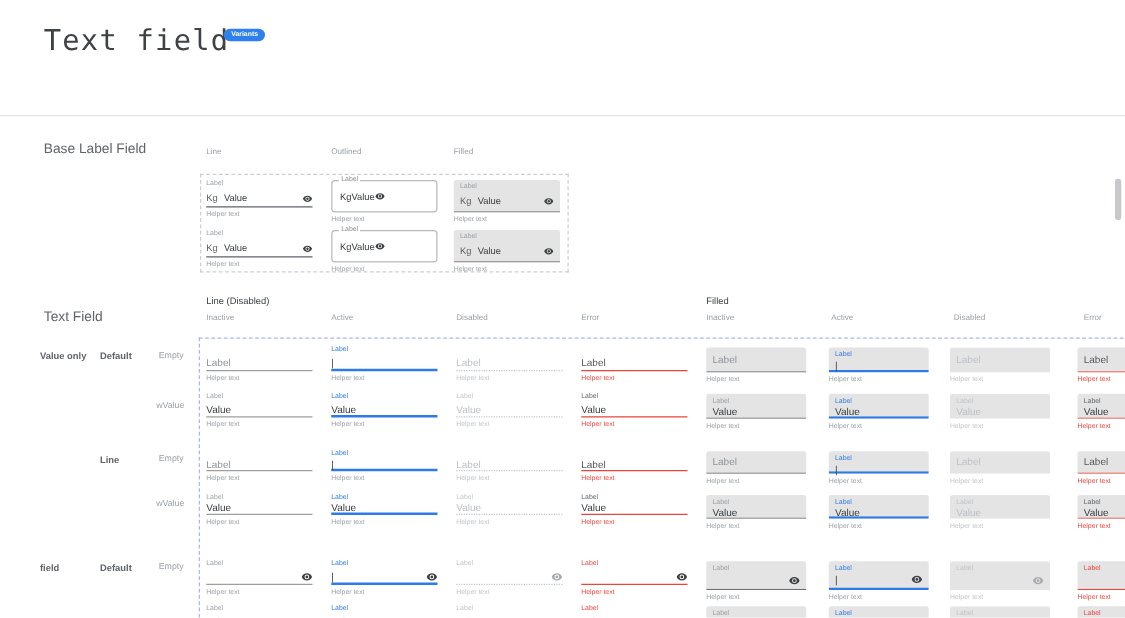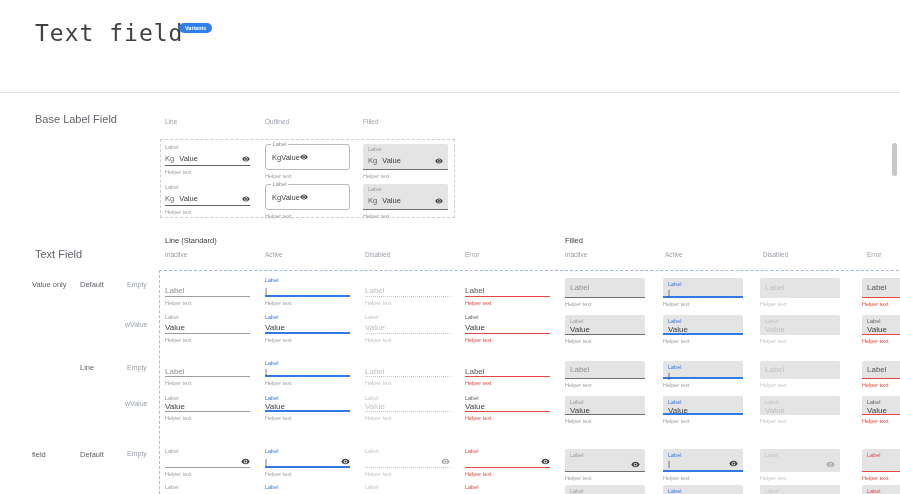--- a/index.html
+++ b/index.html
@@ -14,21 +14,21 @@
            font-size:5.5px; font-weight:bold; padding:2px 6px; border-radius:7px; line-height:6px; }
   .subtitle { position:absolute; left:35px; top:60px; font-family:"DejaVu Sans Mono", monospace;
               font-size:6.5px; color:#75787b; }
   .subtitle a { color:#5b7bd0; text-decoration:underline; font-family:inherit; }
   .divider { position:absolute; left:0; top:92px; width:900px; height:1px; background:#e4e4e6; }
 
   
   .sec-title { position:absolute; font-size:11px; color:#5f6368; }
   .col-head  { position:absolute; font-size:6.5px; color:#9aa0a6; }
   .grp-head  { position:absolute; font-size:7.5px; color:#3c4043; }
-  .row-name  { position:absolute; font-size:7.5px; color:#5f6368; }
+  .row-name  { position:absolute; font-size:7.5px; color:#5f6368;font-weight:bold; }
   .row-sub   { position:absolute; font-size:7px; color:#9aa0a6; }
 
   
   .base-frame   { position:absolute; left:160px; top:139px; width:295px; height:79px;
                   border:1px dashed #cdced0; }
   .matrix-frame { position:absolute; left:159px; top:270px; width:780px; height:400px;
                   border:1px dashed #aab6f2; }
 
   
   .cell { position:absolute; width:85px; }
@@ -184,21 +184,21 @@
                 <path d="M12 4.5C7 4.5 2.7 7.6 1 12c1.7 4.4 6 7.5 11 7.5s9.3-3.1 11-7.5C21.3 7.6 17 4.5 12 4.5zm0 12.5a5 5 0 1 1 0-10 5 5 0 0 1 0 10zm0-2a3 3 0 1 0 0-6 3 3 0 0 0 0 6z"></path>
               </svg>
             </span>
           </div>
         </div>
         <div class="helper">Helper text</div>
       </div>
     </div>
 
   <div class="sec-title" style="left:35px;top:248px">Text Field</div>
-  <div class="grp-head" style="left:165px;top:236px">Line (Standard)</div>
+  <div class="grp-head" style="left:165px;top:236px">Line (Disabled)</div>
   <div class="grp-head" style="left:565px;top:236px">Filled</div>
 
   <div class="col-head" style="left:165px;top:251px">Inactive</div>
   <div class="col-head" style="left:265px;top:251px">Active</div>
   <div class="col-head" style="left:365px;top:251px">Disabled</div>
   <div class="col-head" style="left:465px;top:251px">Error</div>
   <div class="col-head" style="left:565px;top:251px">Inactive</div>
   <div class="col-head" style="left:665px;top:251px">Active</div>
   <div class="col-head" style="left:763px;top:251px">Disabled</div>
   <div class="col-head" style="left:867px;top:251px">Error</div>

